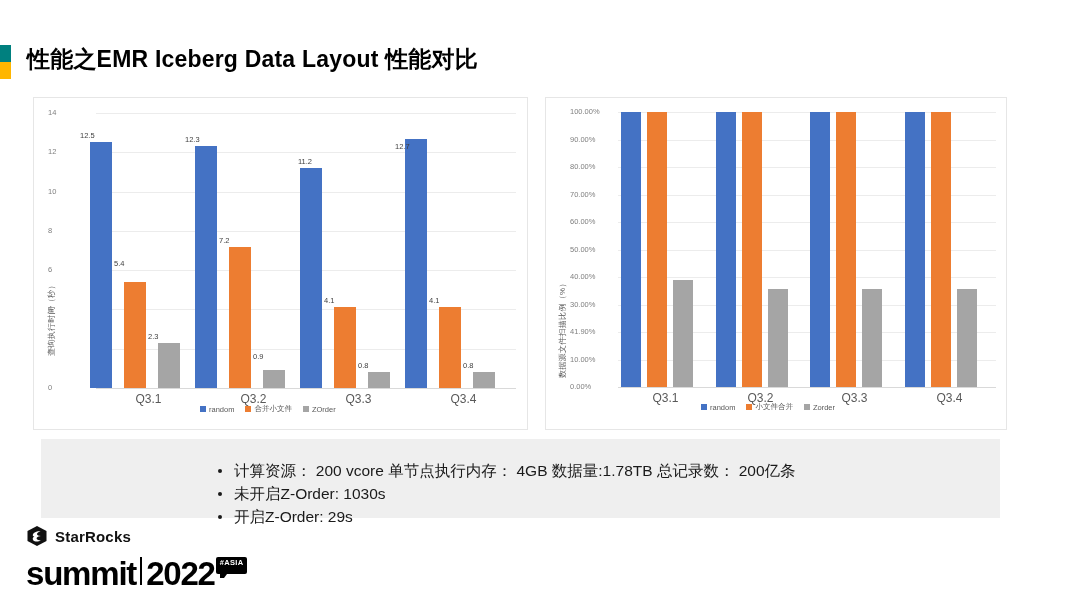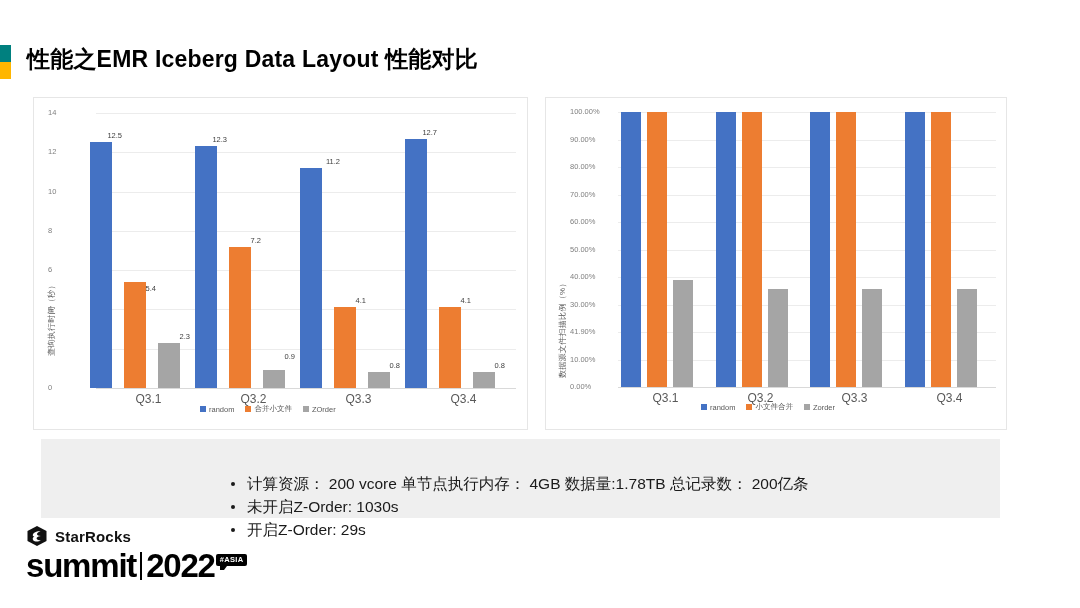--- a/index.html
+++ b/index.html
@@ -57,21 +57,21 @@
     text-align:center;line-height:9px;
   }
 
   
   .bar{position:absolute;bottom:0;}
   .bar.s0{background:#4472c4;}
   .bar.s1{background:#ed7d31;}
   .bar.s2{background:#a5a5a5;}
   .dlabel{
     position:absolute;font-size:7.5px;color:#404040;
-    text-align:right;line-height:9px;white-space:nowrap;
+    text-align:left;line-height:9px;white-space:nowrap;
   }
 
   
   .legend{
     position:absolute;display:flex;gap:11px;align-items:center;
     font-size:7.5px;color:#595959;
   }
   .legend .li{display:flex;align-items:center;gap:3px;}
   .legend .sw{width:6px;height:6px;display:inline-block;}
   .sw.s0{background:#4472c4;}
@@ -79,39 +79,39 @@
   .sw.s2{background:#a5a5a5;}
 
   
   .notes{
     position:absolute;left:41px;top:439px;
     width:959px;height:79px;
     background:#efefef;
     box-sizing:border-box;
   }
   .notes ul{
-    margin:13px;padding:20px 0 0 175px;
+    margin:0;padding:20px 0 0 175px;
     list-style:none;
   }
   .notes li{
     position:relative;
     font-size:15.5px;color:#1a1a1a;line-height:23px;
     padding-left:18px;white-space:nowrap;
   }
   .notes li:before{
     content:"";position:absolute;left:2px;top:10px;
     width:4px;height:4px;border-radius:50%;background:#1a1a1a;
   }
 
   
   .logo{position:absolute;left:26px;top:525px;}
   .logo-row{display:flex;align-items:center;gap:7px;}
   .logo-mark{width:22px;height:22px;}
   .logo-name{font-size:15px;font-weight:bold;color:#111;letter-spacing:.2px;}
-  .summit-row{display:flex;align-items:flex-end;margin-top:2px;}
+  .summit-row{display:flex;margin-top:10px;}
   .summit-text{
     font-size:33px;font-weight:bold;color:#000;
     letter-spacing:-1.2px;line-height:34px;
   }
   .summit-div{
     width:2px;height:28px;background:#000;margin:0 4px 3px 4px;
   }
   .asia-badge{
     position:relative;background:#000;color:#fff;
     font-size:7.5px;font-weight:bold;letter-spacing:.3px;
@@ -151,40 +151,40 @@
         <div class="ytick" style="left: 14px; width: 43px; top: 168.143px;">6</div>
         <div class="gridline" style="left: 62px; top: 211px; width: 420px;"></div>
         <div class="ytick" style="left: 14px; width: 43px; top: 207.429px;">4</div>
         <div class="gridline" style="left: 62px; top: 251px; width: 420px;"></div>
         <div class="ytick" style="left: 14px; width: 43px; top: 246.714px;">2</div>
         <div class="axisline" style="left: 62px; top: 290px; width: 420px;"></div>
         <div class="ytick" style="left: 14px; width: 43px; top: 286px;">0</div>
         <div class="bar s0" style="left: 56px; width: 22px; height: 246px; bottom: auto; top: 44px;"></div>
         <div class="dlabel" style="left: 46px; width: 42px; top: 33px;">12.5</div>
         <div class="bar s1" style="left: 90px; width: 22px; height: 106px; bottom: auto; top: 184px;"></div>
-        <div class="dlabel" style="left: 80px; width: 42px; top: 186px;">5.4</div>
+        <div class="dlabel" style="left: 80px; width: 42px; top: 161px;">5.4</div>
         <div class="bar s2" style="left: 124px; width: 22px; height: 45px; bottom: auto; top: 245px;"></div>
         <div class="dlabel" style="left: 114px; width: 42px; top: 234px;">2.3</div>
         <div class="xtick" style="left: 62px; width: 105px; top: 297px;">Q3.1</div>
         <div class="bar s0" style="left: 161px; width: 22px; height: 242px; bottom: auto; top: 48px;"></div>
         <div class="dlabel" style="left: 151px; width: 42px; top: 37px;">12.3</div>
         <div class="bar s1" style="left: 195px; width: 22px; height: 141px; bottom: auto; top: 149px;"></div>
         <div class="dlabel" style="left: 185px; width: 42px; top: 138px;">7.2</div>
         <div class="bar s2" style="left: 229px; width: 22px; height: 18px; bottom: auto; top: 272px;"></div>
         <div class="dlabel" style="left: 219px; width: 42px; top: 254px;">0.9</div>
         <div class="xtick" style="left: 167px; width: 105px; top: 297px;">Q3.2</div>
         <div class="bar s0" style="left: 266px; width: 22px; height: 220px; bottom: auto; top: 70px;"></div>
         <div class="dlabel" style="left: 264px; width: 42px; top: 59px;">11.2</div>
         <div class="bar s1" style="left: 300px; width: 22px; height: 81px; bottom: auto; top: 209px;"></div>
         <div class="dlabel" style="left: 290px; width: 42px; top: 198px;">4.1</div>
         <div class="bar s2" style="left: 334px; width: 22px; height: 16px; bottom: auto; top: 274px;"></div>
         <div class="dlabel" style="left: 324px; width: 42px; top: 263px;">0.8</div>
         <div class="xtick" style="left: 272px; width: 105px; top: 297px;">Q3.3</div>
         <div class="bar s0" style="left: 371px; width: 22px; height: 249px; bottom: auto; top: 41px;"></div>
-        <div class="dlabel" style="left: 361px; width: 42px; top: 30px;">12.7</div>
+        <div class="dlabel" style="left: 361px; width: 42px; top: 44px;">12.7</div>
         <div class="bar s1" style="left: 405px; width: 22px; height: 81px; bottom: auto; top: 209px;"></div>
         <div class="dlabel" style="left: 395px; width: 42px; top: 198px;">4.1</div>
         <div class="bar s2" style="left: 439px; width: 22px; height: 16px; bottom: auto; top: 274px;"></div>
         <div class="dlabel" style="left: 429px; width: 42px; top: 263px;">0.8</div>
         <div class="xtick" style="left: 377px; width: 105px; top: 297px;">Q3.4</div>
       </div>
     <div class="legend" id="legend-left" style="left:166px;top:306px;">
         <span class="li">
           <span class="sw s0"></span>
           <span>random</span>

